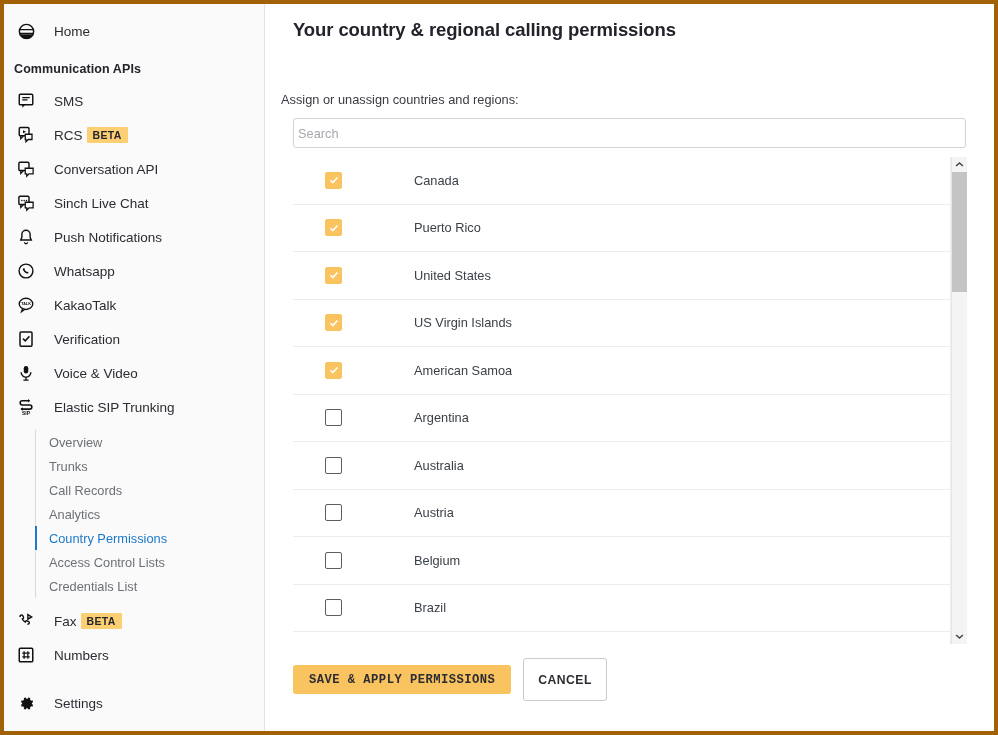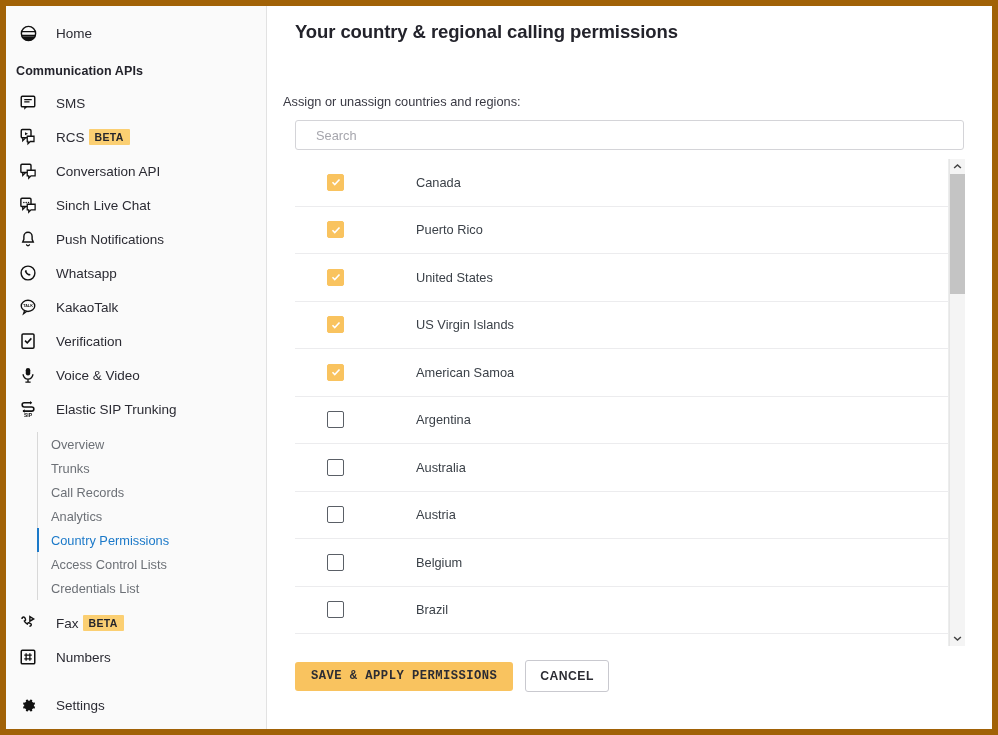--- a/index.html
+++ b/index.html
@@ -5,21 +5,21 @@
   * { box-sizing: border-box; margin: 0; padding: 0; }
   html, body {
     width: 998px; height: 735px;
     font-family: "Liberation Sans", sans-serif;
     background: #ffffff;
     overflow: hidden;
   }
   #app {
     width: 998px; height: 735px;
     display: flex;
-    border: 6px solid #a16207;
+    border: 4px solid #a16207;
     background: #ffffff;
     position: relative;
   }
 
   
   .sidebar {
     width: 261px;
     height: 100%;
     background: #fafafa;
     border-right: 1px solid #e2e2e2;
@@ -107,21 +107,21 @@
     font-size: 12.8px;
     color: #3a3a44;
     margin: 51px 0 0 16px;
   }
   .search-wrap { margin: 11px 28px 0 28px; }
   .search-input {
     width: 100%;
     height: 30px;
     border: 1px solid #d4d4d8;
     border-radius: 3px;
-    padding: 0 20px;
+    padding: 0 4px;
     font-size: 12.8px;
     color: #a21caf;
     font-family: "Liberation Sans", sans-serif;
     background: #fff;
     outline: none;
   }
   .search-input::placeholder { color: #a6a6ad; }
   .status-line {
     font-size: 12.6px;
     color: #3a3a44;
@@ -209,21 +209,21 @@
     color: #2c2c33;
     letter-spacing: 0.45px;
     font-family: Liberation Mono, monospace;
     cursor: pointer;
   }
   .btn-secondary {
     margin-left: 12px;
     background: #ffffff;
     border: 1px solid #c9c9cf;
     border-radius: 3px;
-    height: 32px;
+    height: 43px;
     padding: 0 14px;
     font-size: 12.2px;
     font-weight: bold;
     color: #2c2c33;
     letter-spacing: 0.45px;
     font-family: "Liberation Sans", sans-serif;
     cursor: pointer;
   }
   svg { display: block; }
 </style>

